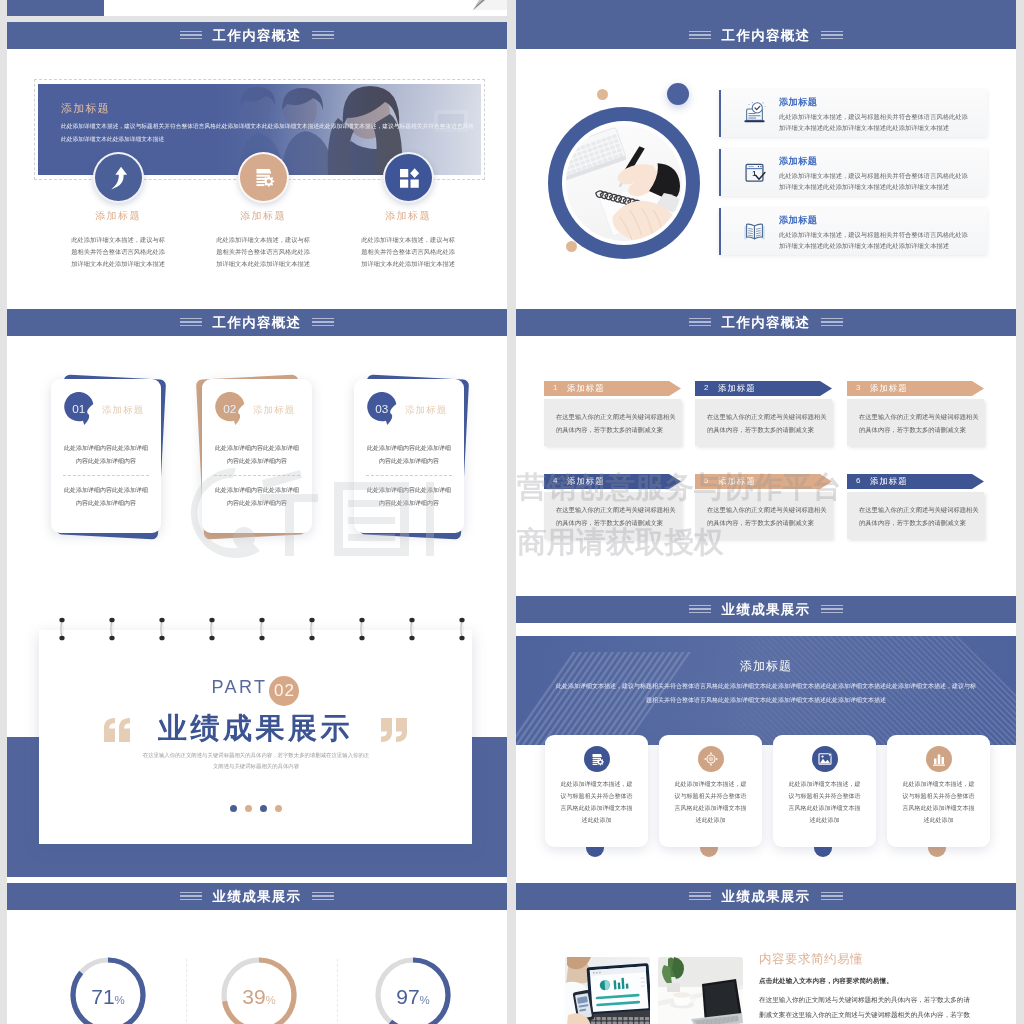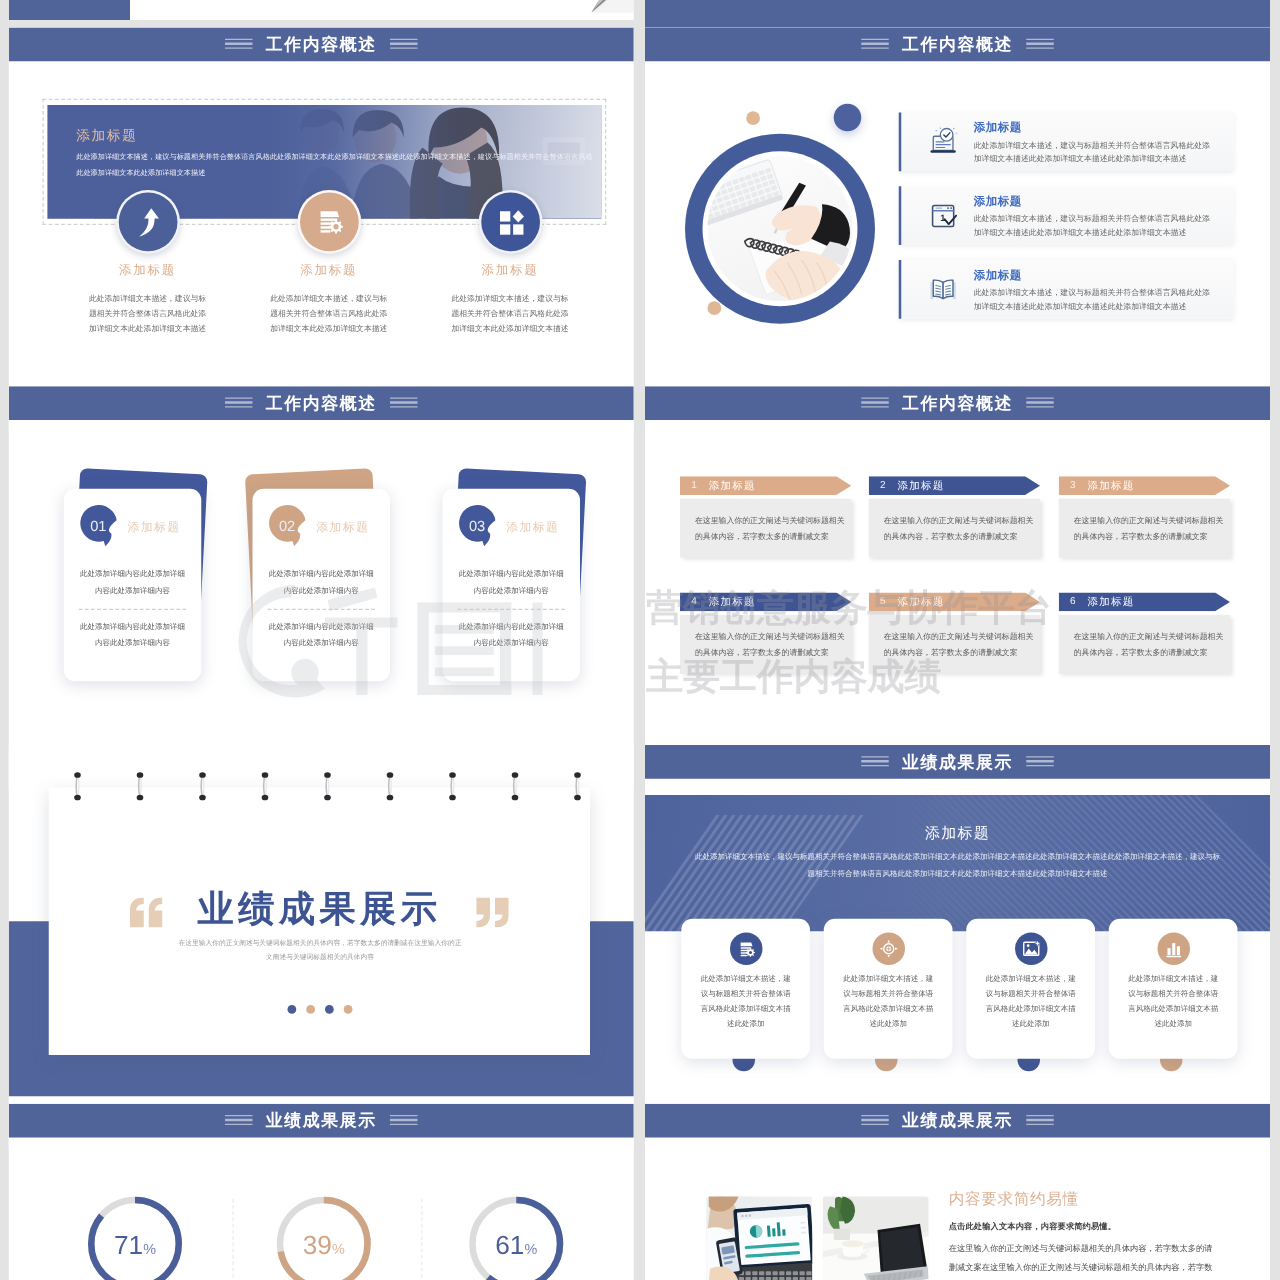--- a/index.html
+++ b/index.html
@@ -66,21 +66,21 @@
         font-weight:700;letter-spacing:.4px;}
   .s2-b{position:absolute;left:60px;top:21px;width:193px;font-size:6.3px;
         line-height:1.78;color:#666;}
 
   
   .s3-wrap{position:absolute;width:110px;height:156px;}
   .s3-w1{left:44px;top:70px;} .s3-w2{left:195px;top:70px;} .s3-w3{left:347px;top:70px;}
   .s3-back{position:absolute;left:9px;top:-2px;width:102px;height:160px;
            border-radius:6px;transform:rotate(3.0deg);}
   .s3-w2 .s3-back{transform:rotate(-3.0deg);left:-2px;}
-  .s3-card{position:absolute;left:0;top:12px;width:110px;height:154px;background:#fff;
+  .s3-card{position:absolute;left:0;top:0;width:110px;height:154px;background:#fff;
            border-radius:9px;box-shadow:0 3px 12px rgba(90,100,130,.20);}
   .s3-badge-svg{position:absolute;left:13px;top:13px;width:34px;height:36px;}
   .s3-t{position:absolute;left:51px;top:25px;font-size:9.5px;color:#e4cbb1;
         letter-spacing:1.1px;}
   .s3-p{position:absolute;left:13px;width:84px;text-align:center;font-size:6.0px;
         line-height:2.2;color:#555;}
   .s3-p1{top:63px;} .s3-p2{top:105px;}
   .s3-div{position:absolute;left:12px;top:96px;width:86px;height:0;
           border-top:1px dashed #cfcfcf;}
 
@@ -620,21 +620,21 @@
   <rect x="224" y="16" width="9" height="74"></rect>
   <rect x="158" y="16" width="75" height="8"></rect>
   <rect x="158" y="82" width="75" height="8"></rect>
   <rect x="172" y="34" width="47" height="7"></rect>
   <rect x="172" y="51" width="47" height="7"></rect>
   <rect x="172" y="68" width="47" height="7"></rect>
   <rect x="250" y="16" width="8" height="74"></rect>
  </g>
 </svg>
 <span class="wm-t1">营销创意服务与协作平台</span>
-<span class="wm-t2">主要工作内容成绩</span>
+<span class="wm-t2">商用请获取授权</span>
 </div>
 <div class="slide sl-l r3">
       <div class="s5-band"></div>
       <svg class="s5-ring" style="left:51px" viewBox="0 0 10 40">
         <path d="M5 5 q-3.6 14 0 30" fill="none" stroke="#bdbdbf" stroke-width="2.0"></path>
         <path d="M5 5 q3.6 14 0 30" fill="none" stroke="#eaeaec" stroke-width="2.0"></path>
         <ellipse cx="5" cy="5" rx="4.4" ry="3.8" fill="#2a2a2c"></ellipse>
         <ellipse cx="5" cy="35" rx="4.4" ry="3.8" fill="#2a2a2c"></ellipse>
       </svg>
       <svg class="s5-ring" style="left:101px" viewBox="0 0 10 40">
@@ -679,20 +679,21 @@
         <ellipse cx="5" cy="5" rx="4.4" ry="3.8" fill="#2a2a2c"></ellipse>
         <ellipse cx="5" cy="35" rx="4.4" ry="3.8" fill="#2a2a2c"></ellipse>
       </svg>
       <svg class="s5-ring" style="left:451px" viewBox="0 0 10 40">
         <path d="M5 5 q-3.6 14 0 30" fill="none" stroke="#bdbdbf" stroke-width="2.0"></path>
         <path d="M5 5 q3.6 14 0 30" fill="none" stroke="#eaeaec" stroke-width="2.0"></path>
         <ellipse cx="5" cy="5" rx="4.4" ry="3.8" fill="#2a2a2c"></ellipse>
         <ellipse cx="5" cy="35" rx="4.4" ry="3.8" fill="#2a2a2c"></ellipse>
       </svg>
       <div class="s5-card">
+        <div class="s5-part"><span>PART</span><span class="s5-pnum">02</span></div>
         <svg class="s5-q s5-ql" width="26" height="24" viewBox="0 0 26 24">
           <path d="M0 24 L0 10 Q0 0 11 0 L11 5.2 Q5 5.2 5 10.4 L11 10.4 L11 24 Z" fill="#e6cdb6"></path>
           <path d="M15 24 L15 10 Q15 0 26 0 L26 5.2 Q20 5.2 20 10.4 L26 10.4 L26 24 Z" fill="#e6cdb6"></path>
         </svg>
         <svg class="s5-q s5-qr" width="26" height="24" viewBox="0 0 26 24">
           <path d="M11 0 L11 14 Q11 24 0 24 L0 18.8 Q6 18.8 6 13.6 L0 13.6 L0 0 Z" fill="#e6cdb6"></path>
           <path d="M26 0 L26 14 Q26 24 15 24 L15 18.8 Q21 18.8 21 13.6 L15 13.6 L15 0 Z" fill="#e6cdb6"></path>
         </svg>
         <div class="s5-head">业绩成果展示</div>
         <div class="s5-body">在这里输入你的正文阐述与关键词标题相关的具体内容，若字数太多的请删减在这里输入你的正文阐述与关键词标题相关的具体内容</div>
@@ -916,21 +917,21 @@
       <svg class="s7-don s7-d2" viewBox="0 0 78 78">
         <circle cx="39" cy="39" r="35" fill="none" stroke="#dcdcdc" stroke-width="5.2"></circle>
         <circle cx="39" cy="39" r="35" fill="none" stroke="#cfa484" stroke-width="5.2" stroke-dasharray="158.34 61.58" transform="rotate(-90 39 39)"></circle>
       </svg>
       <svg class="s7-don s7-d3" viewBox="0 0 78 78">
         <circle cx="39" cy="39" r="35" fill="none" stroke="#dcdcdc" stroke-width="5.2"></circle>
         <circle cx="39" cy="39" r="35" fill="none" stroke="#4a5f99" stroke-width="5.2" stroke-dasharray="134.15 85.77" transform="rotate(-90 39 39)"></circle>
       </svg>
       <div class="s7-val" style="left:62px;color:#4a5f99"><span>71</span><small>%</small></div>
       <div class="s7-val" style="left:213px;color:#cfa484"><span>39</span><small>%</small></div>
-      <div class="s7-val" style="left:367px;color:#4a5f99"><span>61</span><small>%</small></div>
+      <div class="s7-val" style="left:367px;color:#4a5f99"><span>97</span><small>%</small></div>
     </div>
 <div class="slide sl-r r4">
       <div class="tbar">
         <span class="deco l">
           <b></b>
           <b></b>
           <b></b>
         </span>
         <span class="ttl">业绩成果展示</span>
         <span class="deco r">

